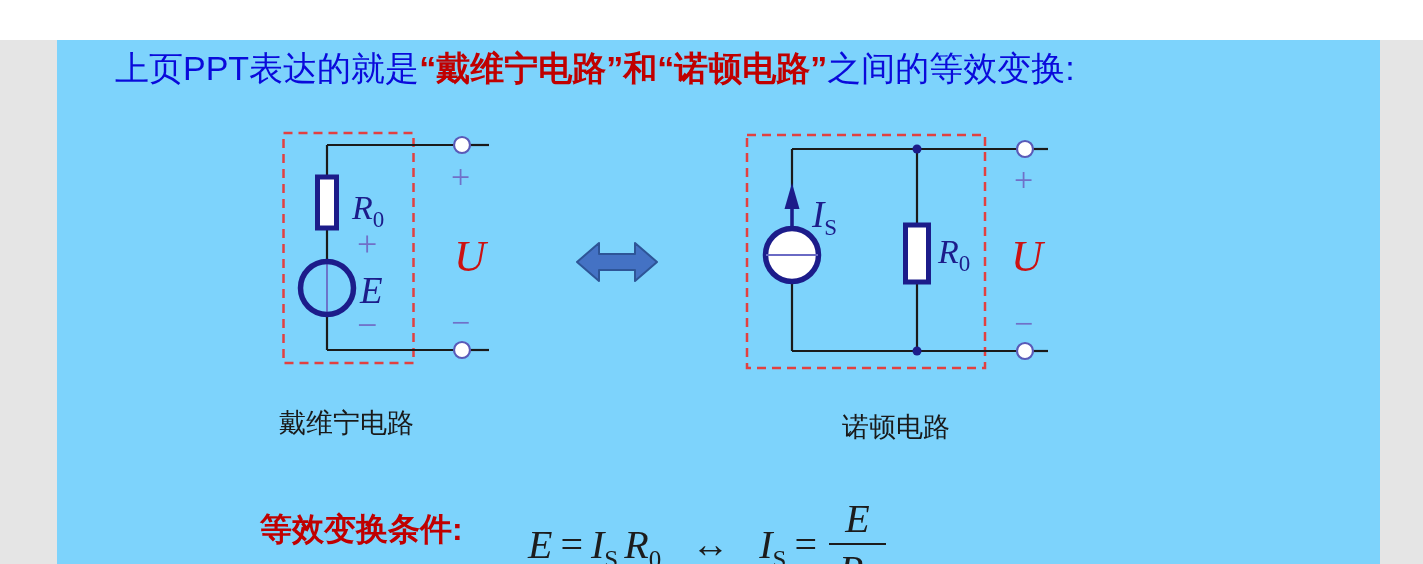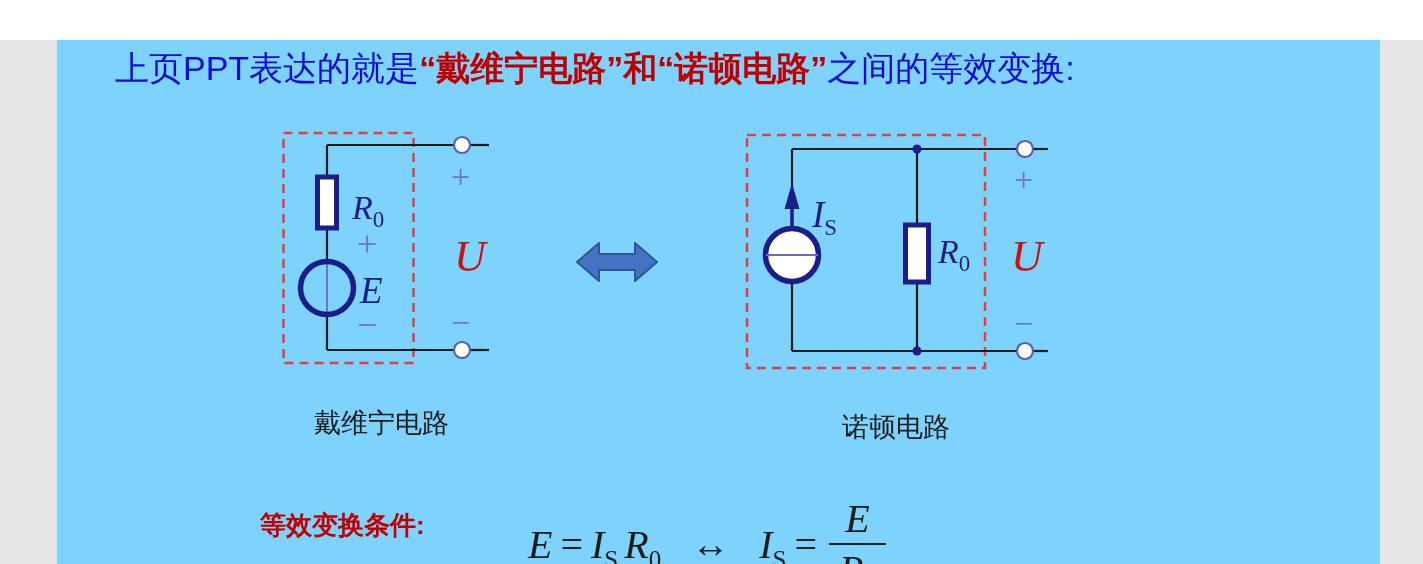--- a/index.html
+++ b/index.html
@@ -27,27 +27,27 @@
   #norton-svg{left:740px; top:85px;}
   #equiv-arrow{position:absolute; left:575px; top:201px;}
   svg text{user-select:none;}
   .nav-serif{font-family:"Liberation Serif","DejaVu Serif",serif; font-style:italic; fill:#1c1c8a;}
   .red-serif{font-family:"Liberation Serif","DejaVu Serif",serif; font-style:italic; fill:#cc1111;}
   .sym{font-family:"Liberation Serif","DejaVu Serif",serif; fill:#7070c8; font-style:normal;}
 
   .caption{
     position:absolute; font-size:27px; color:#1a1a1a;
   }
-  #caption-thevenin{left:314px; top:365px;}
+  #caption-thevenin{left:279px; top:365px;}
   #caption-norton{left:842px; top:369px;text-align:center;}
 
   
   #formula-heading{
     position:absolute; left:260px; top:468px;
-    font-size:26px; font-weight:bold; color:#c00000; white-space:nowrap;
+    font-size:32px; font-weight:bold; color:#c00000; white-space:nowrap;
   }
   #formula-math{
     position:absolute; left:528px; top:445px; height:118px;
     display:flex; align-items:center;
     font-family:"Liberation Serif","DejaVu Serif",serif;
     font-size:40px; color:#1c1c1c; white-space:nowrap;
   }
   #formula-math .it{font-style:italic;}
   #formula-math .sub{font-size:25px; font-style:normal; position:relative; top:10px;}
   #formula-math .op{font-style:normal; margin:0 8px;}

